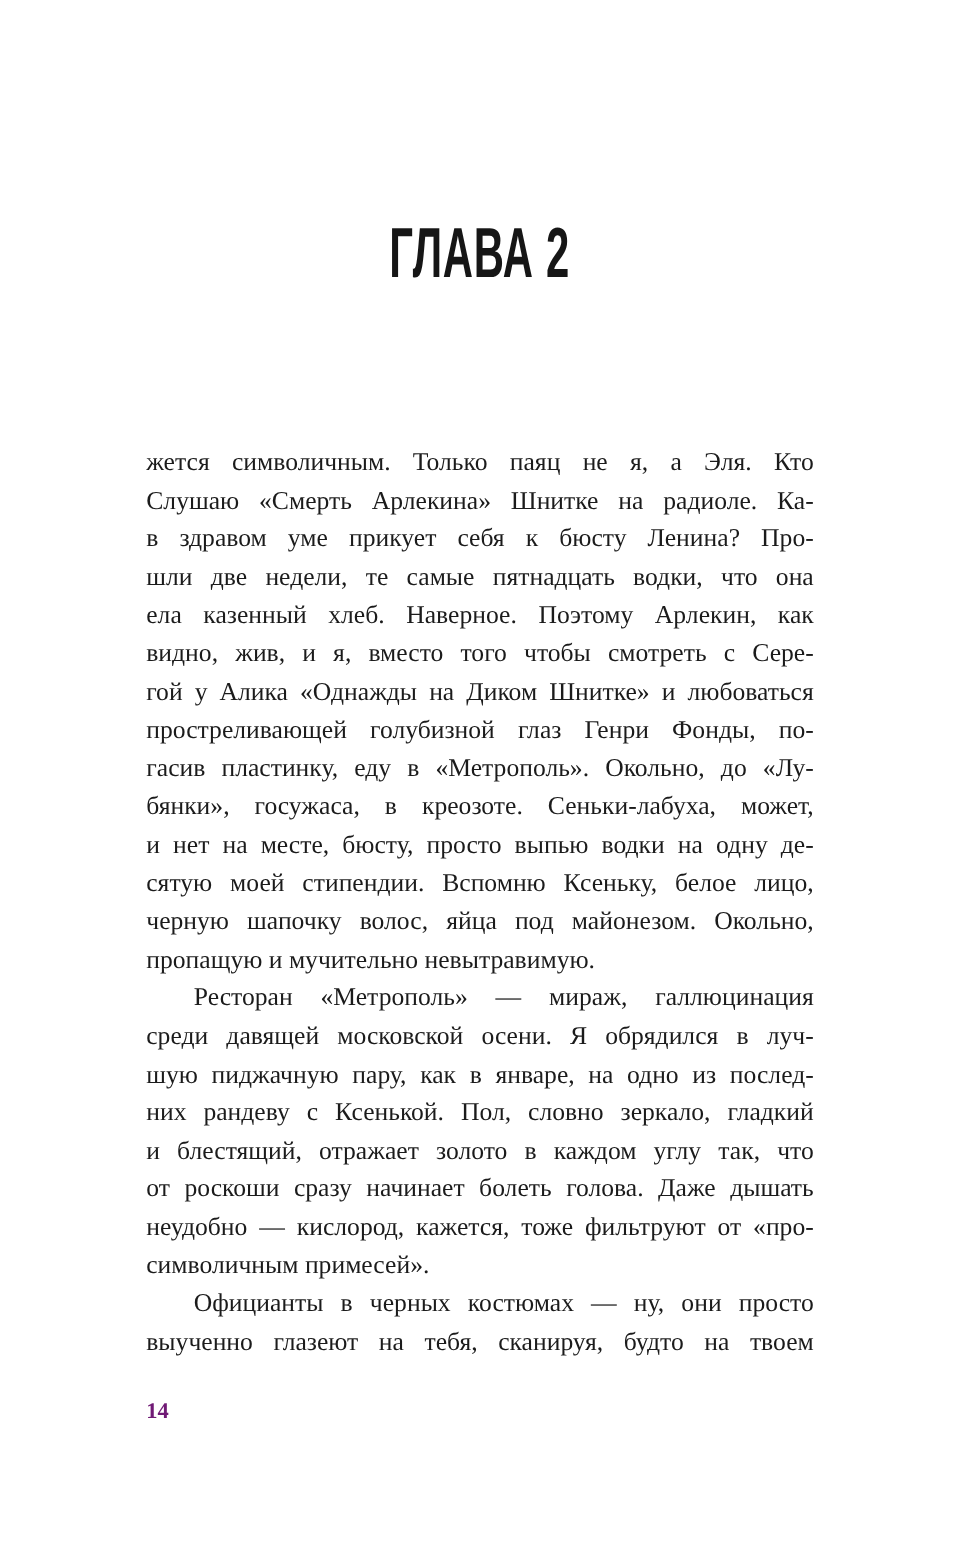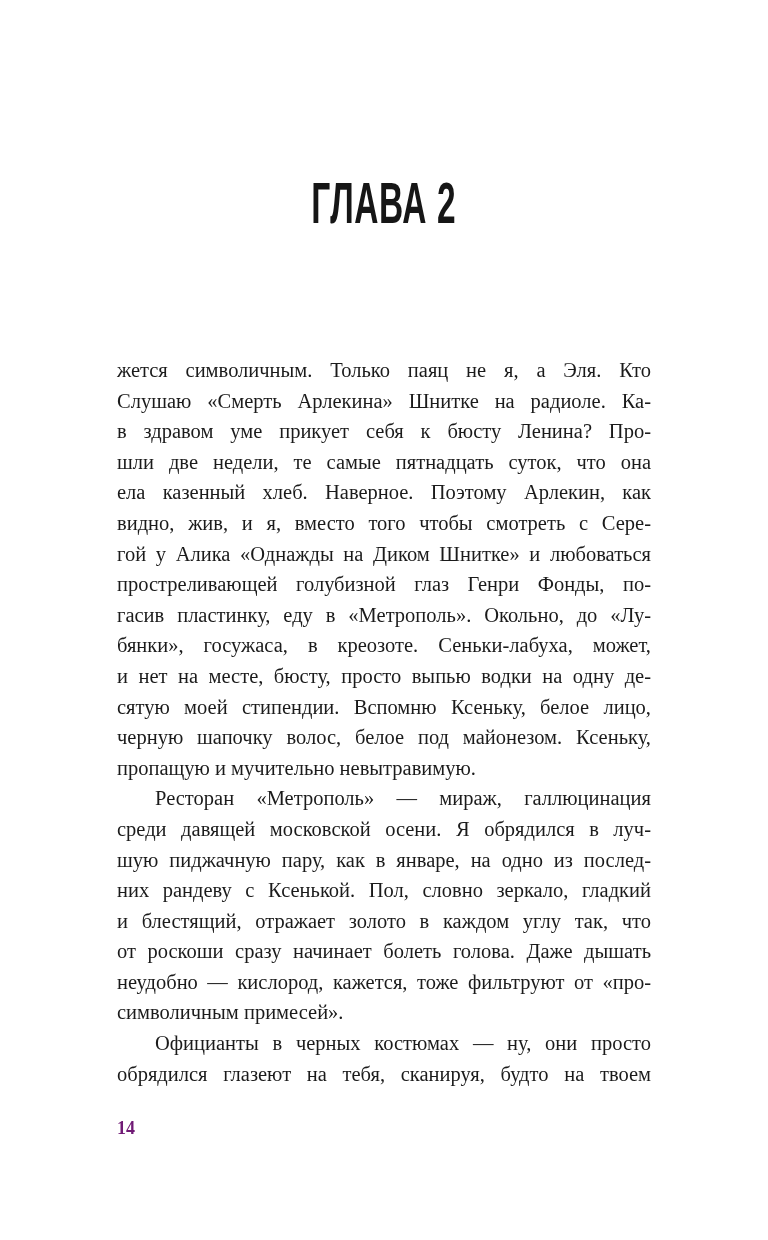--- a/index.html
+++ b/index.html
@@ -76,43 +76,43 @@
 
   <div class="chapter-title">
     <span class="squeeze">ГЛАВА 2</span>
   </div>
 
   <div class="body-text">
       <div class="paragraph">
         <div class="line">жется символичным. Только паяц не я, а Эля. Кто</div>
         <div class="line">Слушаю «Смерть Арлекина» Шнитке на радиоле. Ка-</div>
         <div class="line">в здравом уме прикует себя к бюсту Ленина? Про-</div>
-        <div class="line">шли две недели, те самые пятнадцать суток, что она</div>
+        <div class="line">шли две недели, те самые пятнадцать водки, что она</div>
         <div class="line">ела казенный хлеб. Наверное. Поэтому Арлекин, как</div>
         <div class="line">видно, жив, и я, вместо того чтобы смотреть с Сере-</div>
         <div class="line">гой у Алика «Однажды на Диком Шнитке» и любоваться</div>
         <div class="line">простреливающей голубизной глаз Генри Фонды, по-</div>
         <div class="line">гасив пластинку, еду в «Метрополь». Окольно, до «Лу-</div>
         <div class="line">бянки», госужаса, в креозоте. Сеньки-лабуха, может,</div>
         <div class="line">и нет на месте, бюсту, просто выпью водки на одну де-</div>
         <div class="line">сятую моей стипендии. Вспомню Ксеньку, белое лицо,</div>
-        <div class="line">черную шапочку волос, белое под майонезом. Ксеньку,</div>
+        <div class="line">черную шапочку волос, яйца под майонезом. Окольно,</div>
         <div class="line lastline">пропащую и мучительно невытравимую.</div>
       </div>
       <div class="paragraph">
         <div class="line indent">Ресторан «Метрополь» — мираж, галлюцинация</div>
         <div class="line">среди давящей московской осени. Я обрядился в луч-</div>
         <div class="line">шую пиджачную пару, как в январе, на одно из послед-</div>
         <div class="line">них рандеву с Ксенькой. Пол, словно зеркало, гладкий</div>
         <div class="line">и блестящий, отражает золото в каждом углу так, что</div>
         <div class="line">от роскоши сразу начинает болеть голова. Даже дышать</div>
         <div class="line">неудобно — кислород, кажется, тоже фильтруют от «про-</div>
         <div class="line lastline">символичным примесей».</div>
       </div>
       <div class="paragraph">
         <div class="line indent">Официанты в черных костюмах — ну, они просто</div>
-        <div class="line">обрядился глазеют на тебя, сканируя, будто на твоем</div>
+        <div class="line">выученно глазеют на тебя, сканируя, будто на твоем</div>
       </div>
     </div>
 
   <div class="page-number">14</div>
 
 </div>
 
 </body></html>

